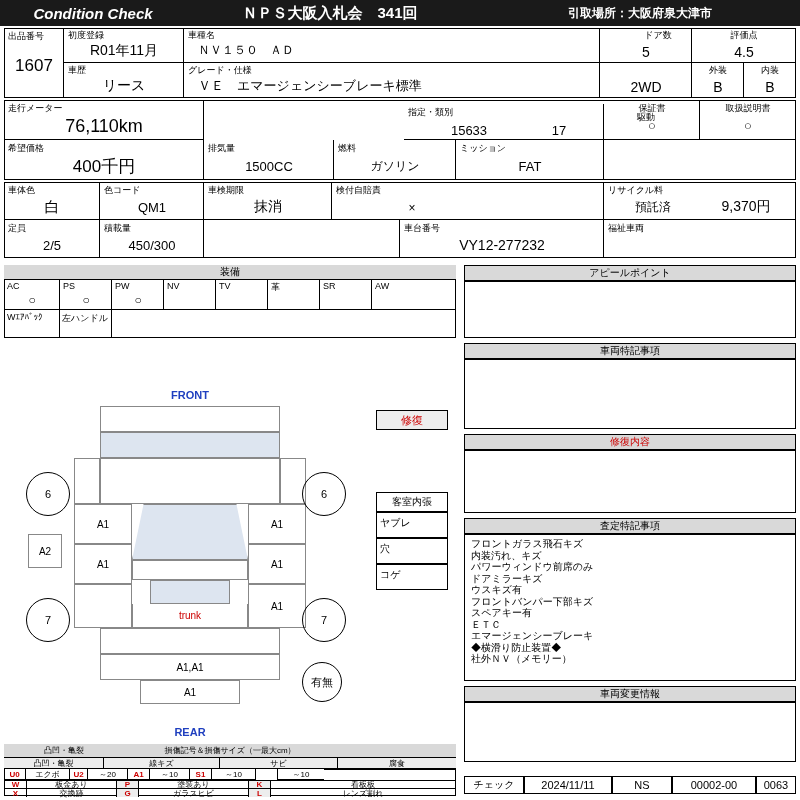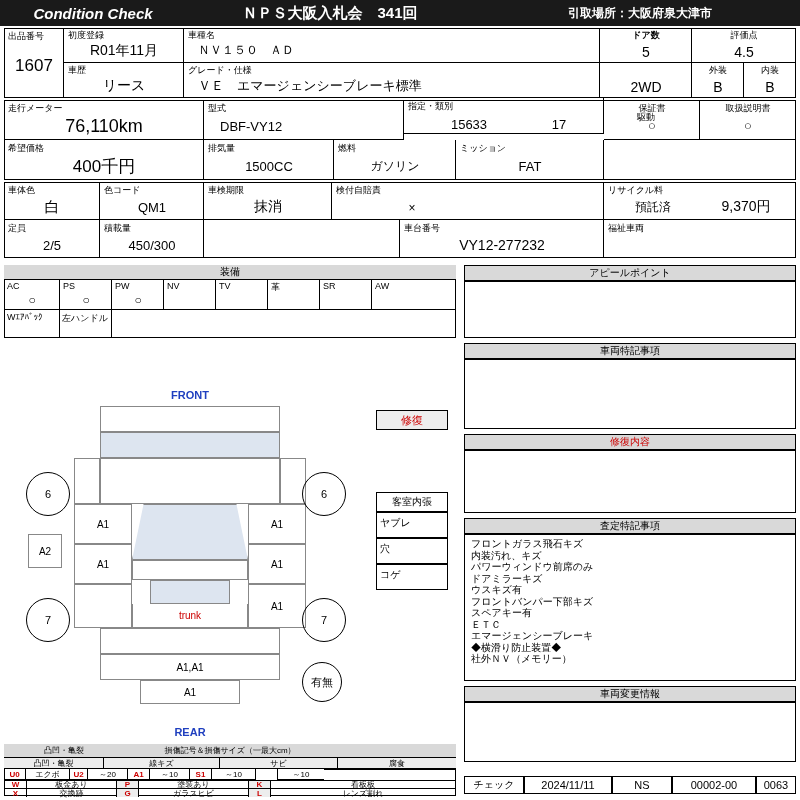--- a/index.html
+++ b/index.html
@@ -62,21 +62,21 @@
     <div class="tl" style="left:4px;top:1px;">車種名</div>
     <div class="bk lft" style="left:0;top:10px;width:416px;height:24px;font-size:12px;padding-left:14px;">ＮＶ１５０　ＡＤ</div>
   </div>
 
   <div class="bk bdr" style="left:184px;top:63px;width:416px;height:35px;">
     <div class="tl" style="left:4px;top:1px;">グレード・仕様</div>
     <div class="bk lft" style="left:0;top:12px;width:416px;height:22px;font-size:13px;padding-left:14px;">ＶＥ　エマージェンシーブレーキ標準</div>
   </div>
 
   <div class="bk bdr bdb" style="left:600px;top:28px;width:92px;height:35px;">
-    <div class="bk ctr sm" style="left:0;top:1px;width:92px;height:12px;font-weight:bold;">ドア数</div>
+    <div class="bk ctr sm" style="left:12px;top:1px;width:92px;height:12px;">ドア数</div>
     <div class="bk ctr mid" style="left:0;top:14px;width:92px;height:20px;">5</div>
   </div>
 
   <div class="bk bdr" style="left:600px;top:63px;width:92px;height:35px;">
     <div class="bk ctr sm" style="left:0;top:1px;width:92px;height:12px;margin-top:47px;">駆動</div>
     <div class="bk ctr mid" style="left:0;top:14px;width:92px;height:20px;">2WD</div>
   </div>
 
   <div class="bk bdb" style="left:692px;top:28px;width:104px;height:35px;">
     <div class="bk ctr sm" style="left:0;top:1px;width:104px;height:12px;">評価点</div>
@@ -98,26 +98,22 @@
   <div class="bk bdr bdb" style="left:4px;top:100px;width:200px;height:40px;">
     <div class="tl" style="left:4px;top:2px;">走行メーター</div>
     <div class="bk ctr" style="left:0;top:14px;width:200px;height:24px;font-size:18px;">76,110km</div>
   </div>
 
   <div class="bk bdr" style="left:4px;top:140px;width:200px;height:40px;">
     <div class="tl" style="left:4px;top:2px;">希望価格</div>
     <div class="bk ctr" style="left:0;top:14px;width:200px;height:24px;font-size:17px;">400千円</div>
   </div>
 
-  <div class="bk bdr bdb" style="left:204px;top:100px;width:200px;height:40px;">
-    <div class="tl" style="left:4px;top:2px;">型式</div>
-    <div class="bk lft" style="left:0;top:15px;width:200px;height:22px;font-size:13px;padding-left:16px;">DBF-VY12</div>
-  </div>
-
-  <div class="bk bdr bdb" style="left:404px;top:98px;width:200px;height:36px;">
+
+  <div class="bk bdr bdb" style="left:404px;top:104px;width:200px;height:36px;">
     <div class="tl" style="left:4px;top:2px;">指定・類別</div>
     <div class="bk ctr" style="left:10px;top:15px;width:110px;height:22px;font-size:13px;">15633</div>
     <div class="bk ctr" style="left:130px;top:15px;width:50px;height:22px;font-size:13px;">17</div>
   </div>
 
   <div class="bk bdr bdb" style="left:604px;top:100px;width:96px;height:40px;">
     <div class="bk ctr sm" style="left:0;top:2px;width:96px;height:12px;">保証書</div>
     <div class="bk ctr" style="left:0;top:15px;width:96px;height:20px;font-size:13px;">○</div>
   </div>
 

